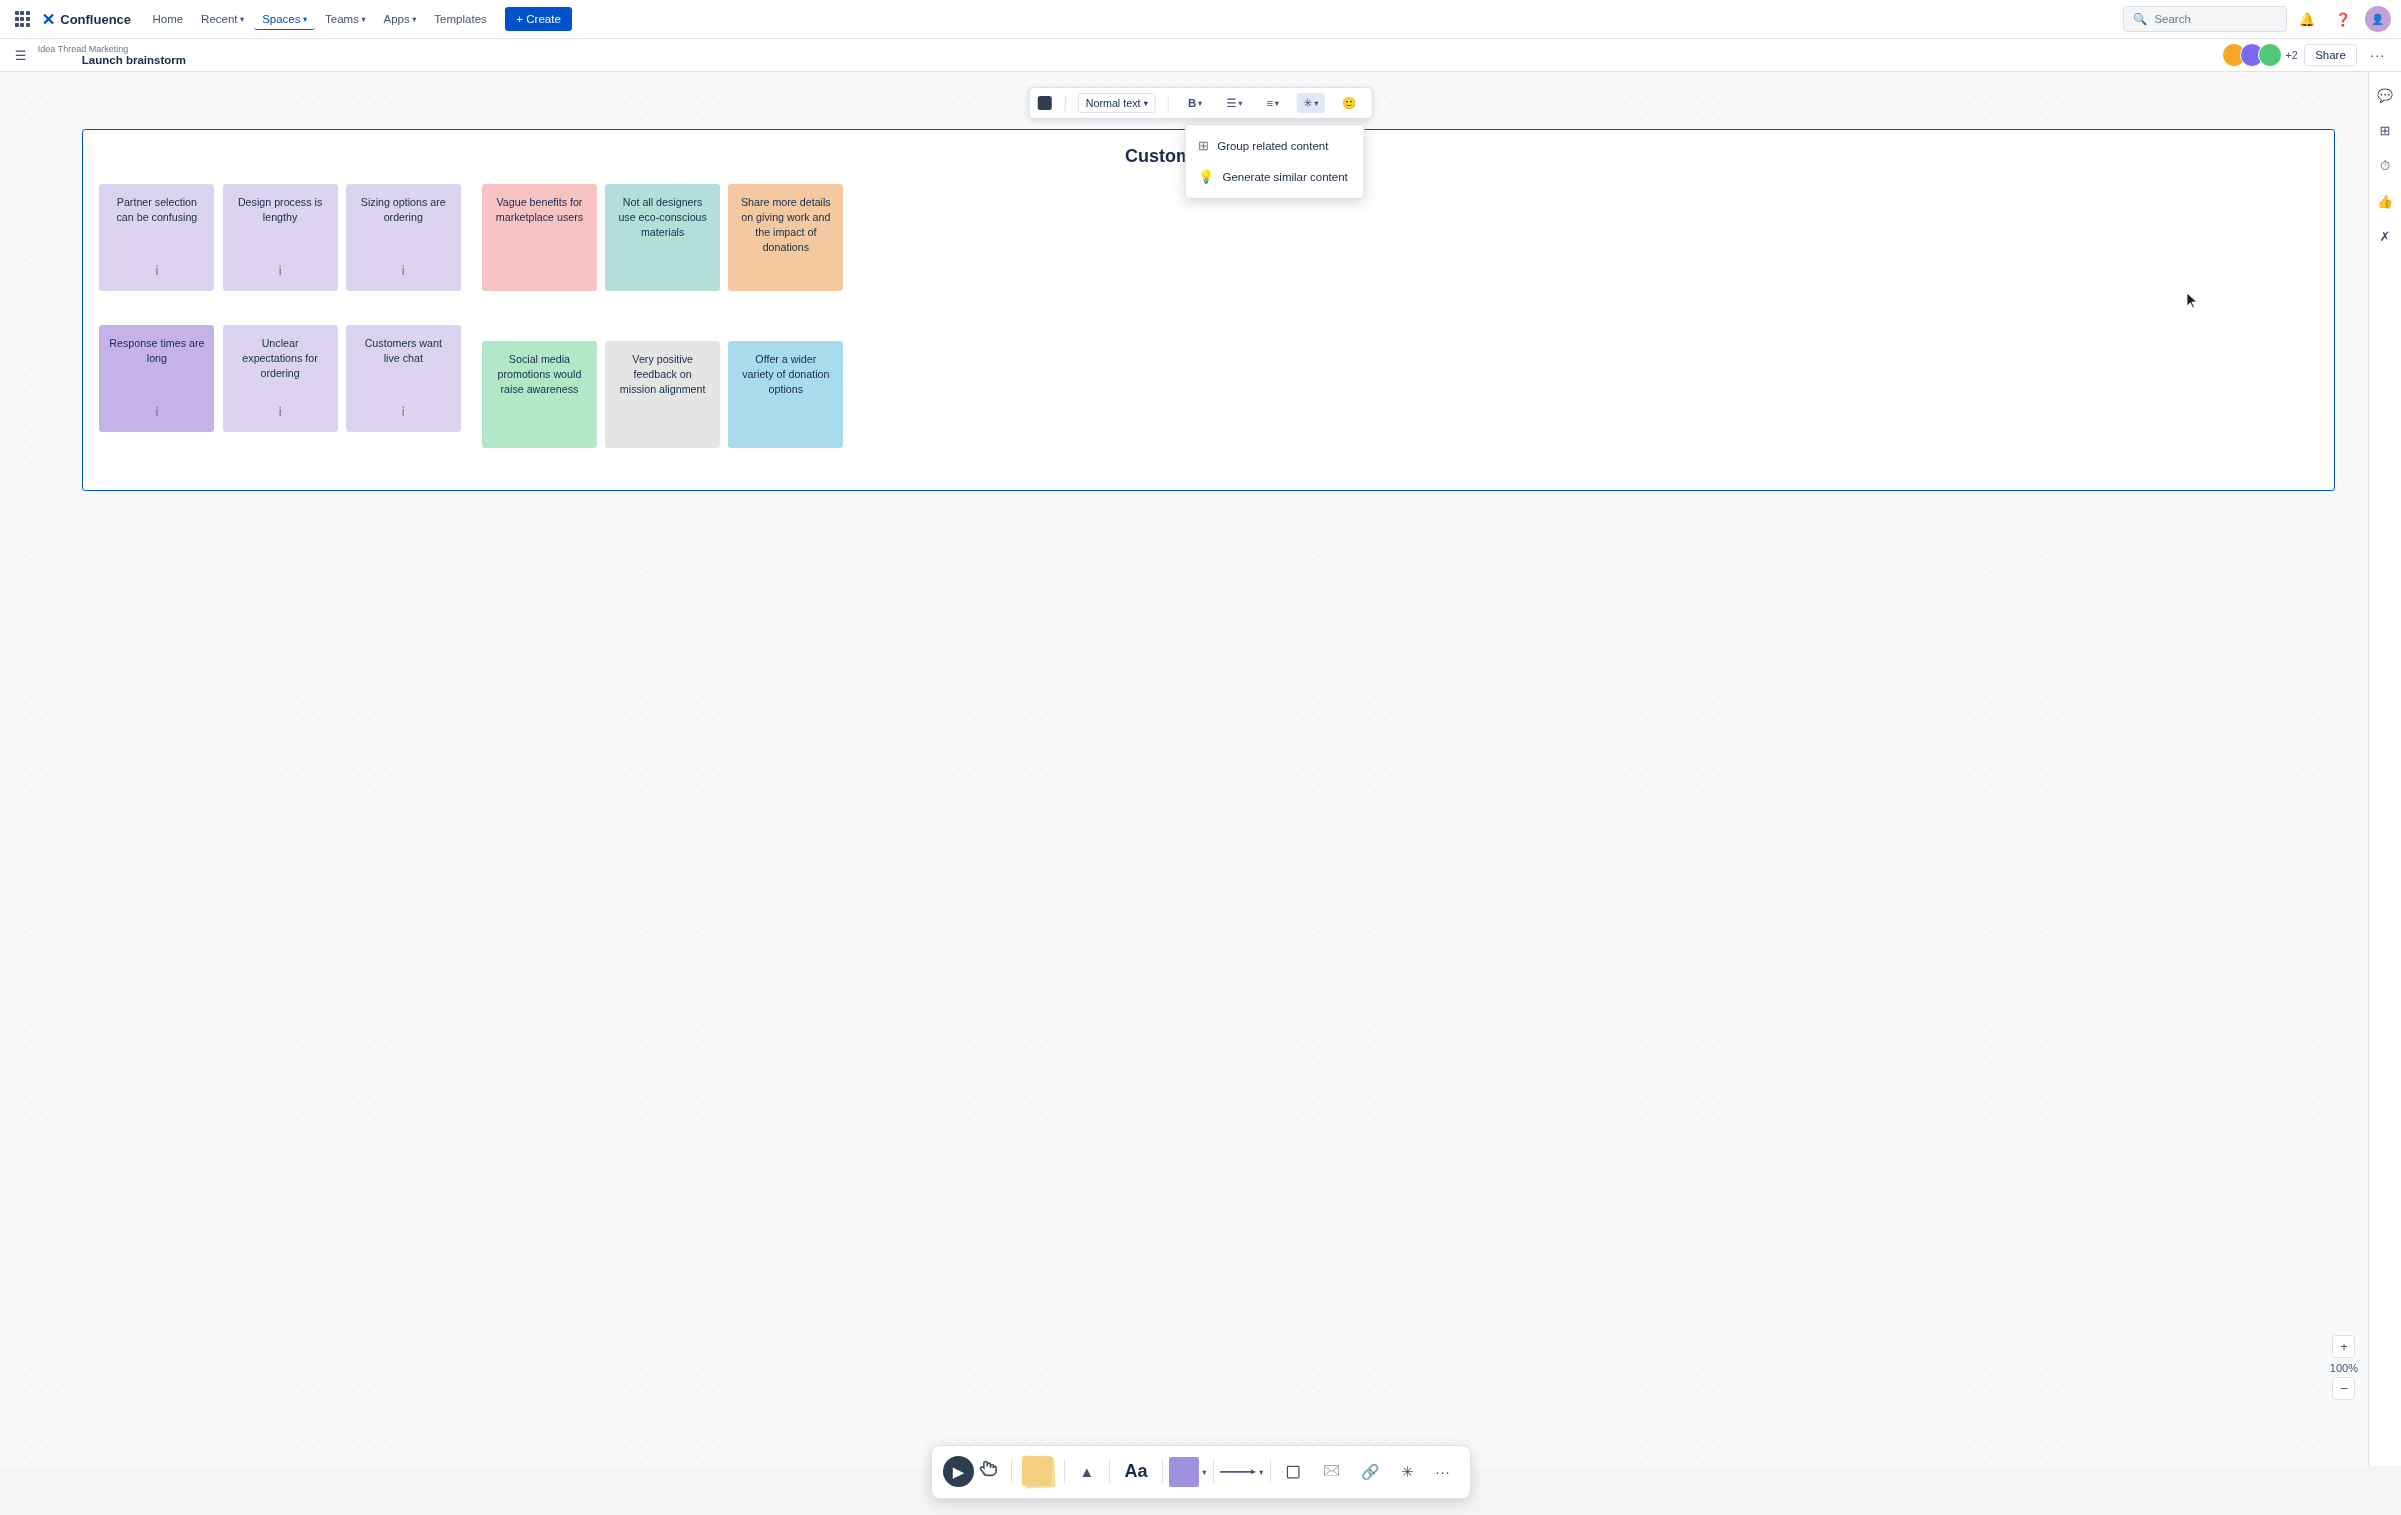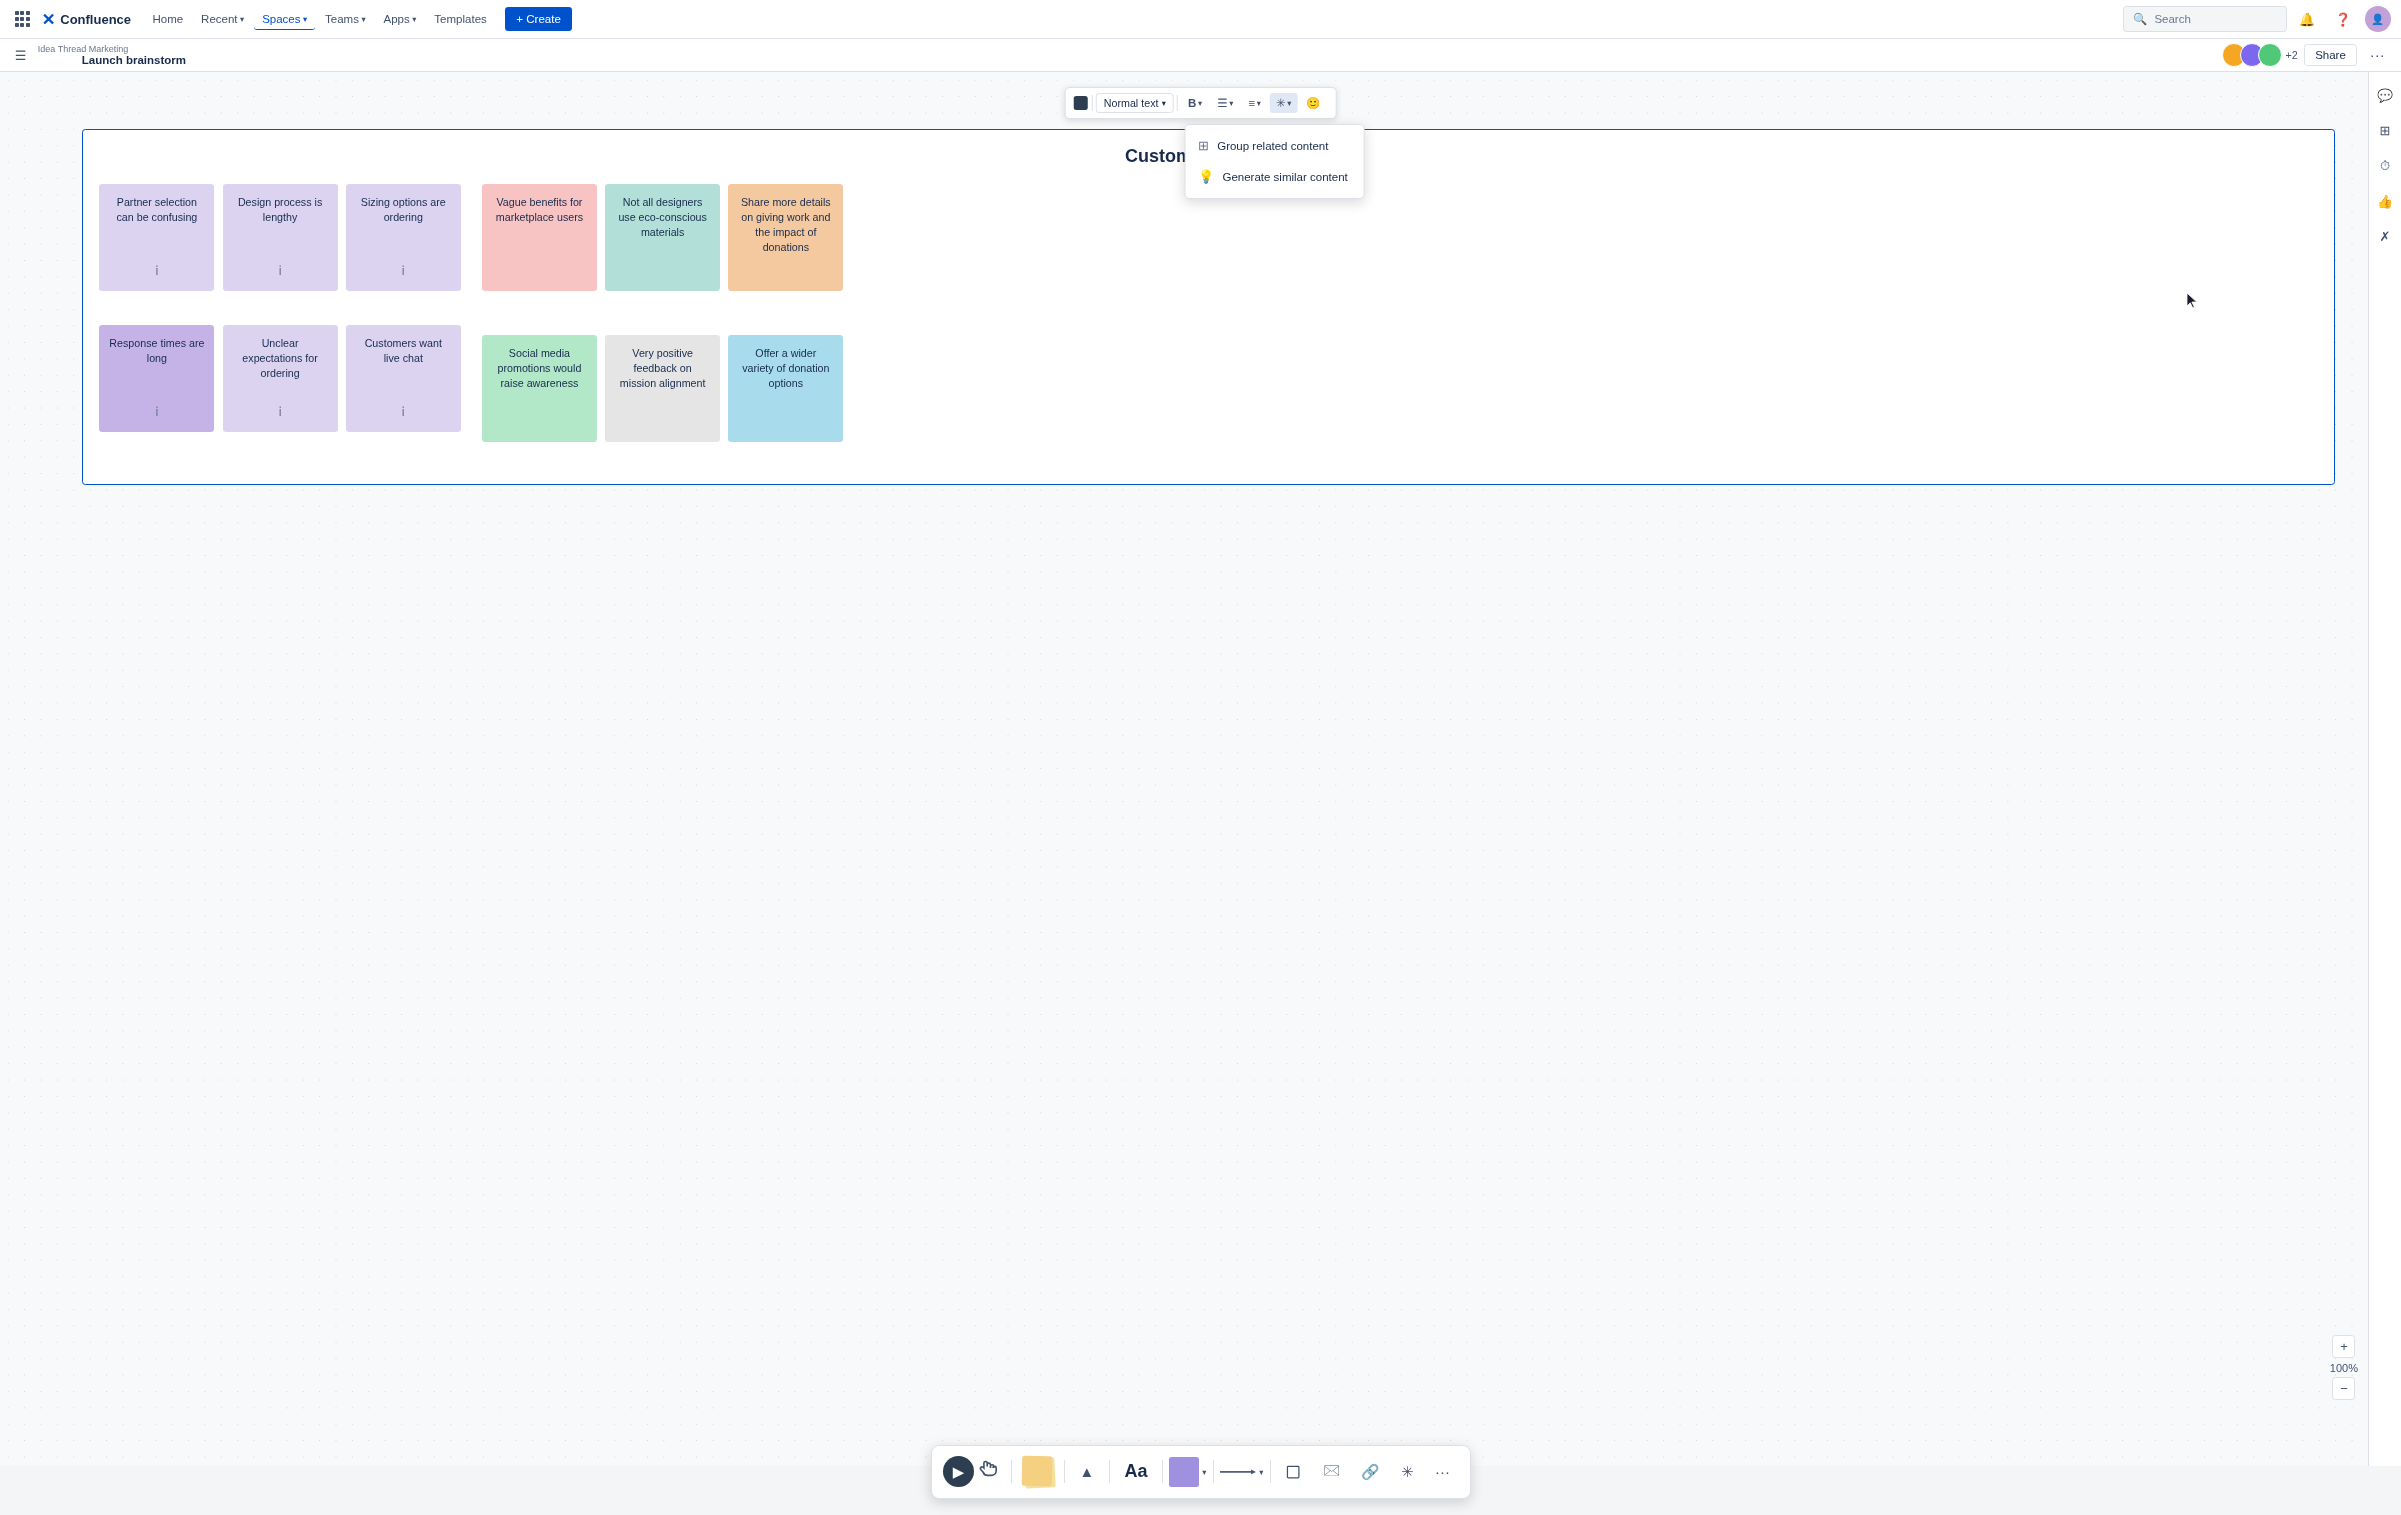--- a/index.html
+++ b/index.html
@@ -61,21 +61,21 @@
       position: relative; overflow: hidden;
       height: calc(100vh - 39px - 33px - 49px);
       background: #f8f9fa;
       background-image: radial-gradient(#d0d4da 0.8px, transparent 0.8px);
       background-size: 16.4px 16.4px;
     }
 
     
     .fmt-toolbar {
       position: absolute; top: 14.8px; left: 50%; transform: translateX(-50%);
-      display: flex; align-items: center; gap: 2px;
+      display: flex; align-items: center; gap: 11px;
       background: #fff; border: 0.8px solid #dde1e7; border-radius: 4.9px;
       padding: 4.9px 8.2px; box-shadow: 0 1.6px 6.6px rgba(0,0,0,0.12);
       z-index: 50;
     }
     .fmt-color-box { width: 14.8px; height: 14.8px; background: #2c3e50; border-radius: 2.5px; cursor: pointer; }
     .fmt-select {
       display: flex; align-items: center; gap: 3.3px;
       border: 0.8px solid #dde1e7; border-radius: 3.3px; padding: 3.3px 6.6px;
       font-size: 10.7px; cursor: pointer; color: #172b4d;
     }
@@ -296,21 +296,21 @@
             <span class="sticky-text">Unclear expectations for ordering</span>
             <span class="sticky-info">ℹ</span>
           </div>
           <div class="sticky lavender">
             <span class="sticky-text">Customers want live chat</span>
             <span class="sticky-info">ℹ</span>
           </div>
         </div>
       </div>
 
-      <div style="display: flex; flex-direction: column; gap: 18px; margin-left: 8.2px;">
+      <div style="display: flex; flex-direction: column; gap: 24px; margin-left: 8.2px;">
 
         <div class="sticky-grid">
           <div class="sticky pink">
             <span class="sticky-text">Vague benefits for marketplace users</span>
           </div>
           <div class="sticky teal">
             <span class="sticky-text">Not all designers use eco-conscious materials</span>
           </div>
           <div class="sticky peach">
             <span class="sticky-text">Share more details on giving work and the impact of donations</span>

